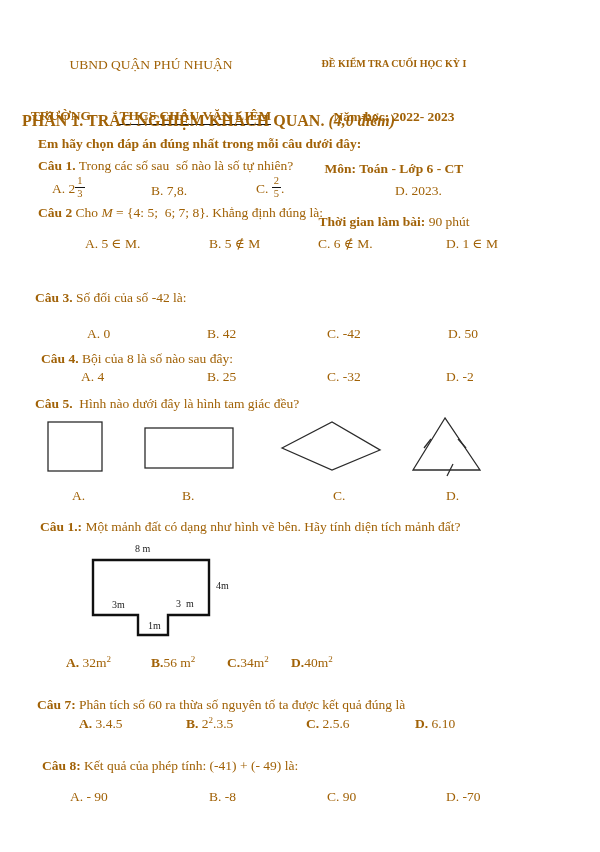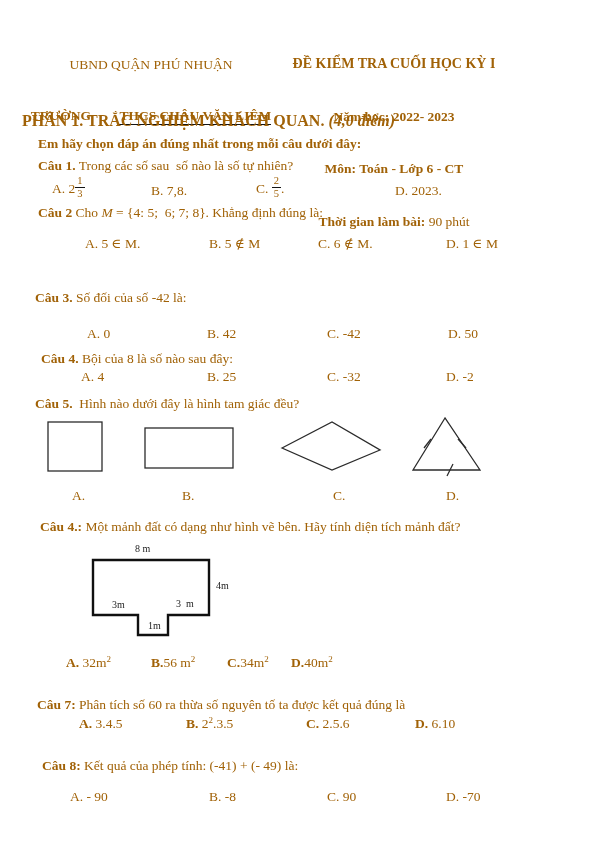--- a/index.html
+++ b/index.html
@@ -5,21 +5,21 @@
   html,body{margin:0;padding:0;background:#ffffff;}
   .page{
     position:relative;width:600px;height:852px;background:#ffffff;
     font-family:"Liberation Serif","DejaVu Serif",serif;
     color:#a16207;font-size:13.5px;overflow:hidden;
   }
   .abs{position:absolute;white-space:pre;}
   .b{font-weight:bold;}
   .hdr-left{text-align:center;line-height:17px;}
   .hdr-right{text-align:center;line-height:17.5px;font-weight:bold;}
-  .t14{font-size:14px;}
+  .t14{font-size:10px;}
   .ul{border-bottom:1.4px solid #141414;padding-bottom:1px;margin-left:25px;}
   .nb{font-weight:normal;}
   .fr{display:inline-block;vertical-align:middle;text-align:center;
       font-size:10.5px;line-height:1.15;transform:translateY(-2px);}
   .fr .fn{display:block;padding:0 2px;}
   .fr .fd{display:block;border-top:1px solid #141414;padding:0 2px;}
   sup.sp{font-size:9px;line-height:0;}
   .sh{fill:none;stroke:#2b2b2b;stroke-width:1.3;}
   .land{fill:none;stroke:#101010;stroke-width:2.4;}
   .figtxt{font-size:10px;fill:#222;white-space:pre;}
@@ -76,21 +76,21 @@
     <polygon points="405,6 373,58 440,58" class="sh"></polygon>
     <line x1="384" y1="36" x2="391" y2="27" class="sh"></line>
     <line x1="418" y1="27" x2="426" y2="36" class="sh"></line>
     <line x1="407" y1="64" x2="413" y2="52" class="sh"></line>
   </svg>
   <span class="abs" style="left:72px;top:488px">A.</span>
   <span class="abs" style="left:182px;top:488px">B.</span>
   <span class="abs" style="left:333px;top:488px">C.</span>
   <span class="abs" style="left:446px;top:488px">D.</span>
 
-  <div class="abs" style="left:40px;top:519px"><b>Câu 4.:</b><span> Một mảnh đất có dạng như hình vẽ bên. Hãy tính diện tích mảnh đất?</span></div>
+  <div class="abs" style="left:40px;top:519px"><b>Câu 1.:</b><span> Một mảnh đất có dạng như hình vẽ bên. Hãy tính diện tích mảnh đất?</span></div>
   <svg class="abs" style="left:88px;top:540px" width="158" height="100" viewBox="0 0 158 100">
     <polygon points="5,20 121,20 121,75 80,75 80,95 50,95 50,75 5,75" class="land"></polygon>
     <text x="47" y="12" class="figtxt">8 m</text>
     <text x="128" y="49" class="figtxt">4m</text>
     <text x="24" y="68" class="figtxt">3m</text>
     <text x="88" y="67" class="figtxt">3  m</text>
     <text x="60" y="89" class="figtxt">1m</text>
   </svg>
   <span class="abs" style="left:66px;top:655px"><b>A.</b><span> 32m</span><sup class="sp">2</sup></span>
   <span class="abs" style="left:151px;top:655px"><b>B.</b><span>56 m</span><sup class="sp">2</sup></span>

